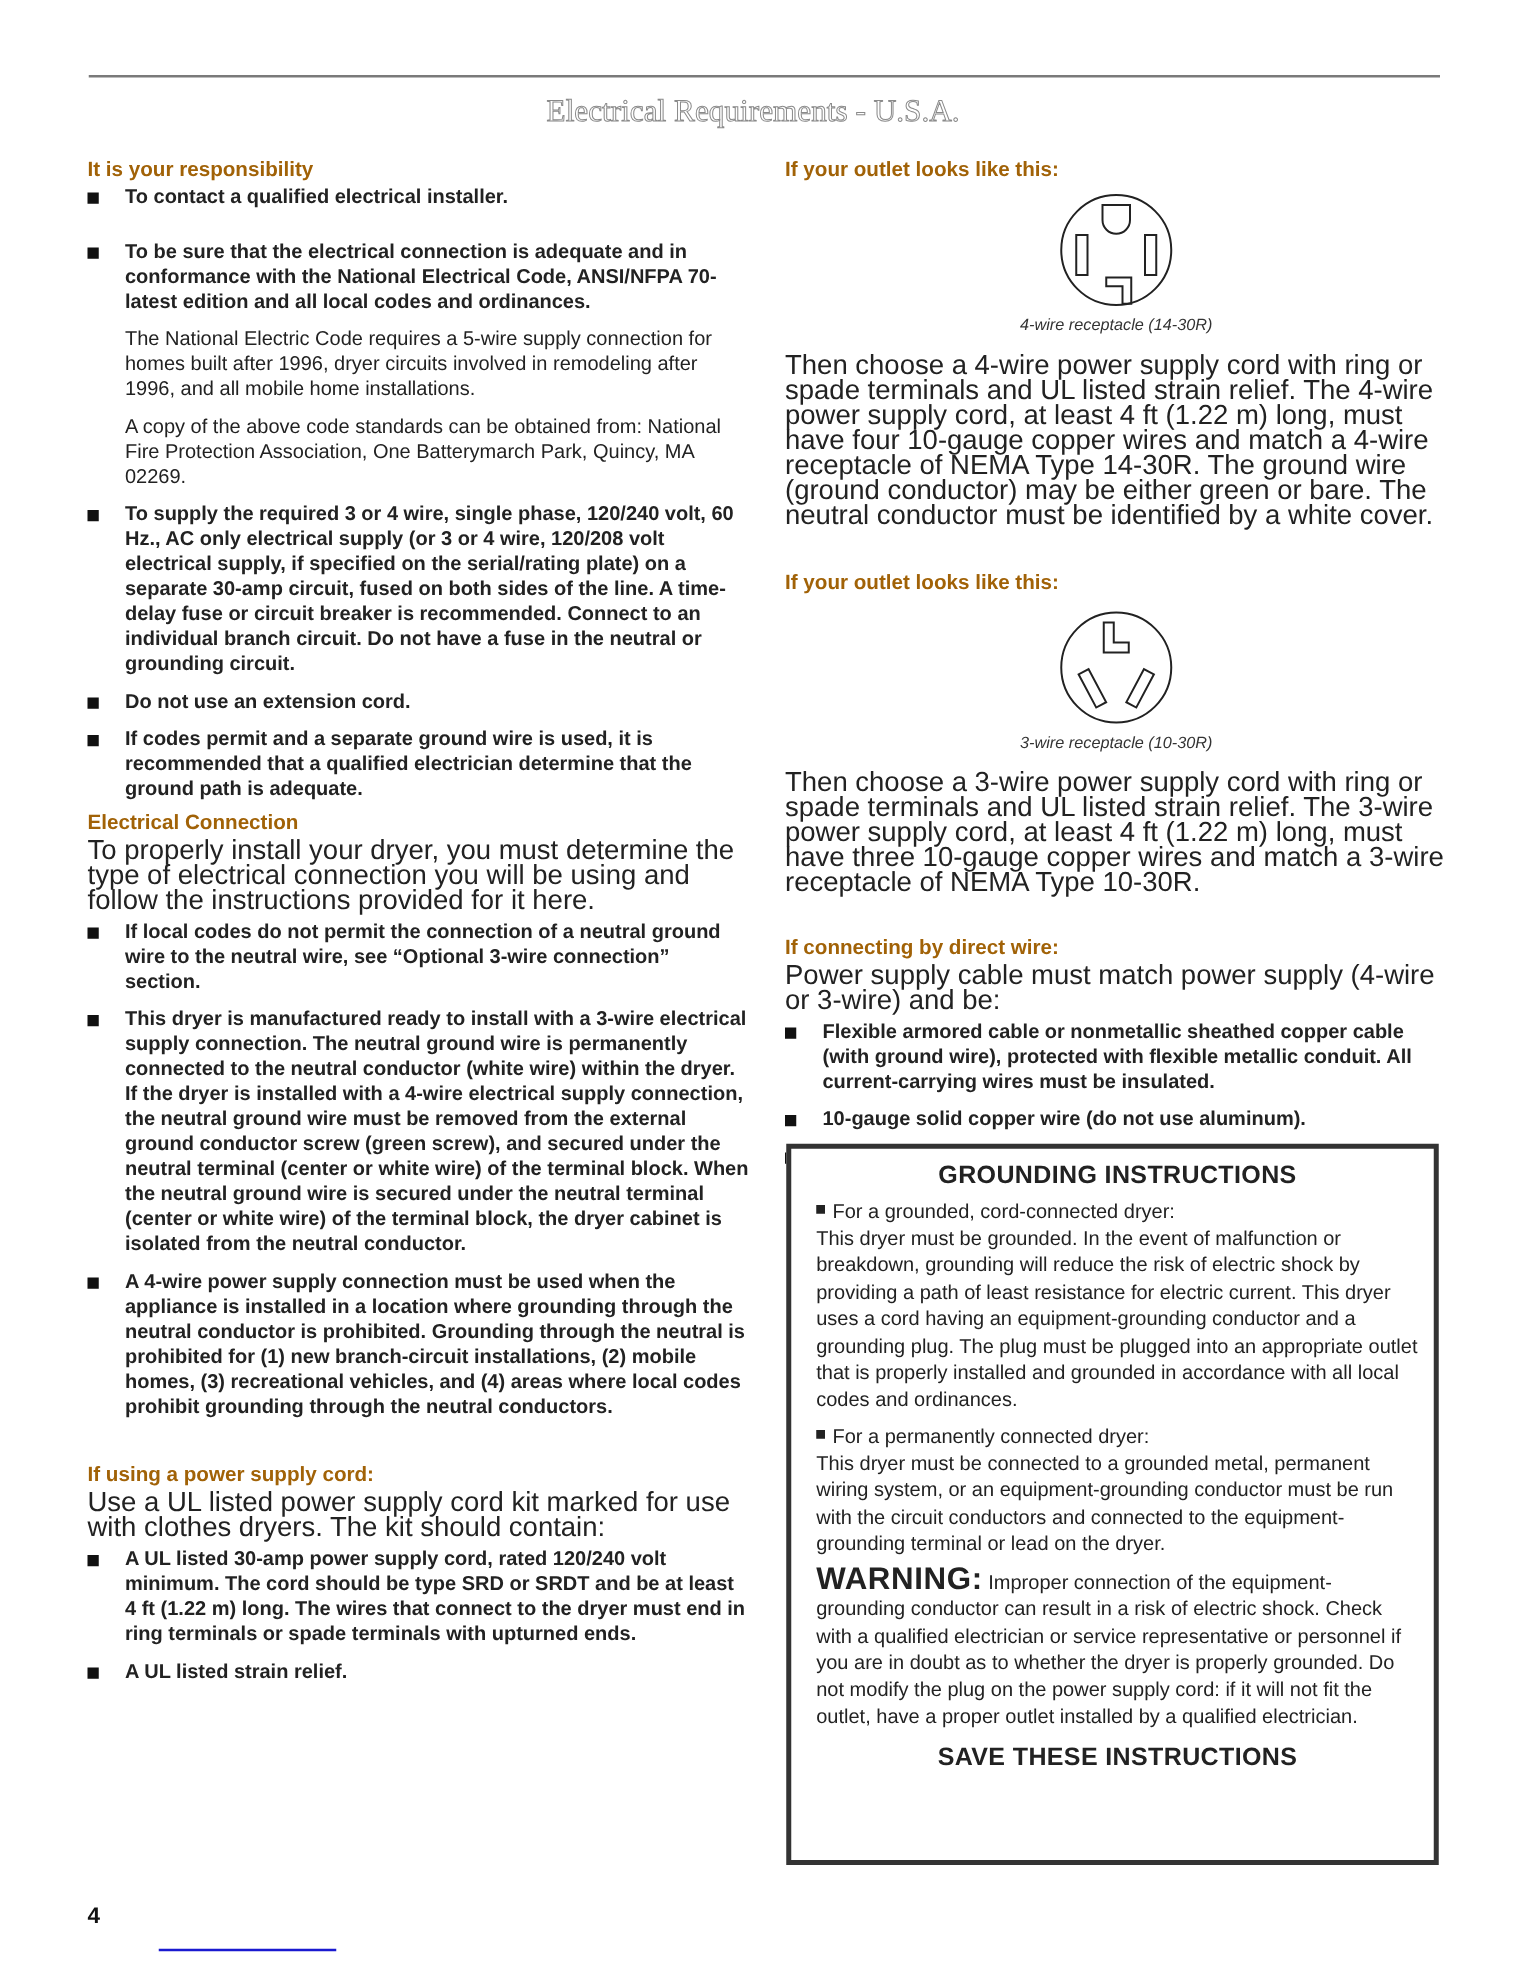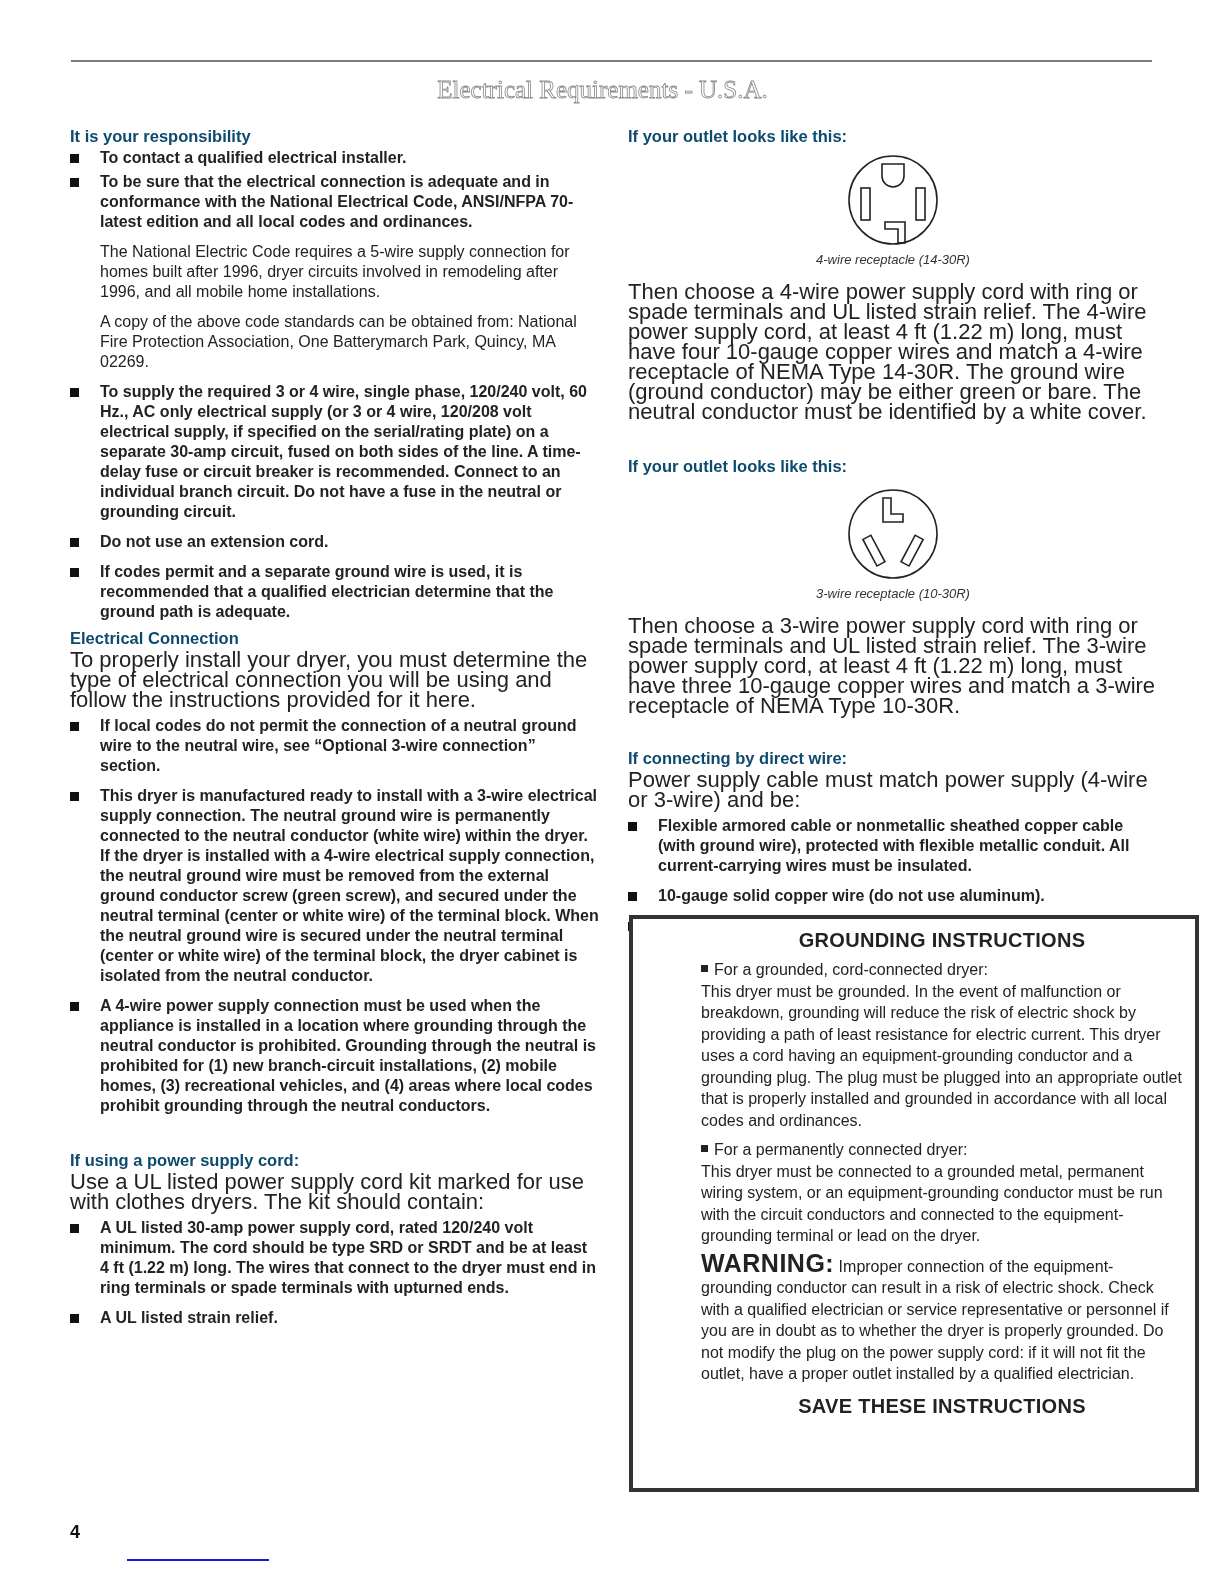--- a/index.html
+++ b/index.html
@@ -5,30 +5,30 @@
   html, body { margin: 0; padding: 0; background: #ffffff; }
   body { width: 1224px; height: 1584px; position: relative; overflow: hidden;
          font-family: "Liberation Sans", sans-serif; color: #1a1a1a; }
   .rule { position: absolute; left: 71px; top: 60px; width: 1081px; height: 2px; background: #7a7a7a; }
   .page-title { position: absolute; left: 0; top: 76px; width: 1205px; text-align: center;
     font-family: "Liberation Serif", serif; font-size: 25px; color: #ffffff;
     -webkit-text-stroke: 0.8px #8a8a8a; letter-spacing: 0px; }
   .col { position: absolute; }
   .col-left { left: 70px; top: 126px; width: 530px; }
   .col-right { left: 628px; top: 126px; width: 530px; }
-  .h { font-weight: bold; font-size: 16.5px; line-height: 20px; color: #0c4a6e; }
+  .h { font-weight: bold; font-size: 16.5px; line-height: 20px; color: #a16207; }
   .p { font-size: 22px; line-height: 20px; color: #222; }
   ul.b { list-style: none; margin: 0; padding: 0; font-weight: bold; }
   ul.b li { position: relative; padding-left: 30px; font-size: 16px; line-height: 20px; color: #222; }
   ul.b li .sq { position: absolute; left: 0; top: 6px; width: 9px; height: 9px; background: #111; }
   .sub { padding-left: 30px; font-size: 16px; line-height: 20px; color: #222; }
   .caption { text-align: center; font-style: italic; font-size: 13px; line-height: 16px; color: #333; }
   .outlet { display: block; margin: 0 auto; }
   .gbox { position: absolute; left: 629px; top: 915px; width: 514px; height: 569px;
-    border: 4px solid #333; background: #fff; padding-left: 48px; }
+    border: 4px solid #333; background: #fff; }
   .gbox .inner { padding: 8px 12px 0 20px; }
   .gbox .gh { text-align: center; font-weight: bold; font-size: 20px; line-height: 26px; color: #222; letter-spacing: 0.3px; }
   .gbox .gp { font-size: 16px; line-height: 21.5px; color: #222; }
   .gbox .gsq { display: inline-block; width: 7px; height: 7px; background: #222; margin-right: 6px; vertical-align: 3px; }
   .warn-word { font-weight: bold; font-size: 25px; color: #222; letter-spacing: 0.5px; }
   .page-num { position: absolute; left: 70px; top: 1522px; font-weight: bold; font-size: 18px; color: #111; }
   .link-line { position: absolute; left: 127px; top: 1559px; width: 142px; height: 2px; background: #1a1ad0; }
 </style>
 </head>
 <body>
@@ -36,21 +36,21 @@
 <div class="rule"></div>
 <div class="page-title">Electrical Requirements - U.S.A.</div>
 
 <div class="col col-left">
   <div class="h">It is your responsibility</div>
   <ul class="b">
     <li style="margin-top:2px">
       <span class="sq"></span>
       <span>To contact a qualified electrical installer.</span>
     </li>
-    <li style="margin-top:4px">
+    <li style="margin-top:24px">
       <span class="sq"></span>
       <span>To be sure that the electrical connection is adequate and in conformance with the National Electrical Code, ANSI/NFPA 70-latest edition and all local codes and ordinances.</span>
     </li>
   </ul>
   <div class="sub" style="margin-top:10px">The National Electric Code requires a 5-wire supply connection for homes built after 1996, dryer circuits involved in remodeling after 1996, and all mobile home installations.</div>
   <div class="sub" style="margin-top:10px">A copy of the above code standards can be obtained from: National Fire Protection Association, One Batterymarch Park, Quincy, MA 02269.</div>
   <ul class="b">
     <li style="margin-top:10px">
       <span class="sq"></span>
       <span>To supply the required 3 or 4 wire, single phase, 120/240 volt, 60 Hz., AC only electrical supply (or 3 or 4 wire, 120/208 volt electrical supply, if specified on the serial/rating plate) on a separate 30-amp circuit, fused on both sides of the line. A time-delay fuse or circuit breaker is recommended. Connect to an individual branch circuit. Do not have a fuse in the neutral or grounding circuit.</span>

